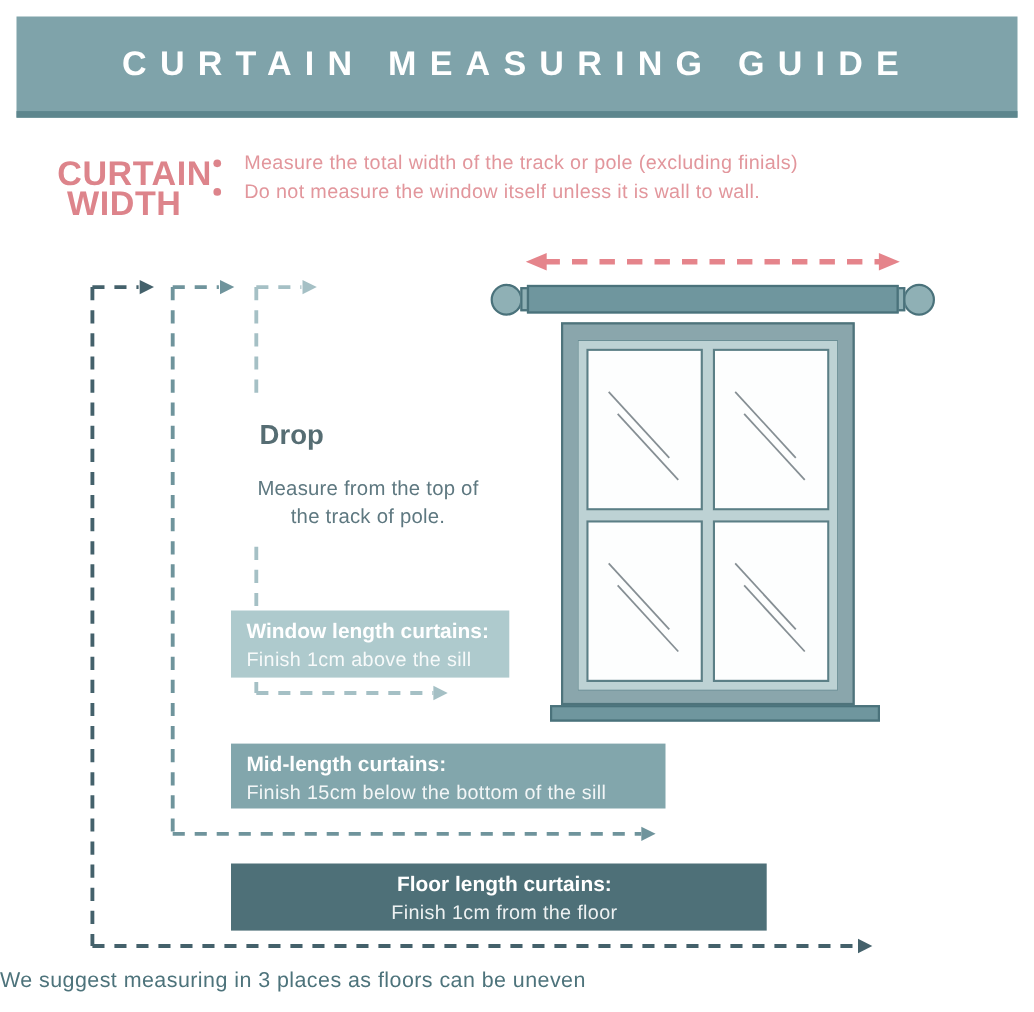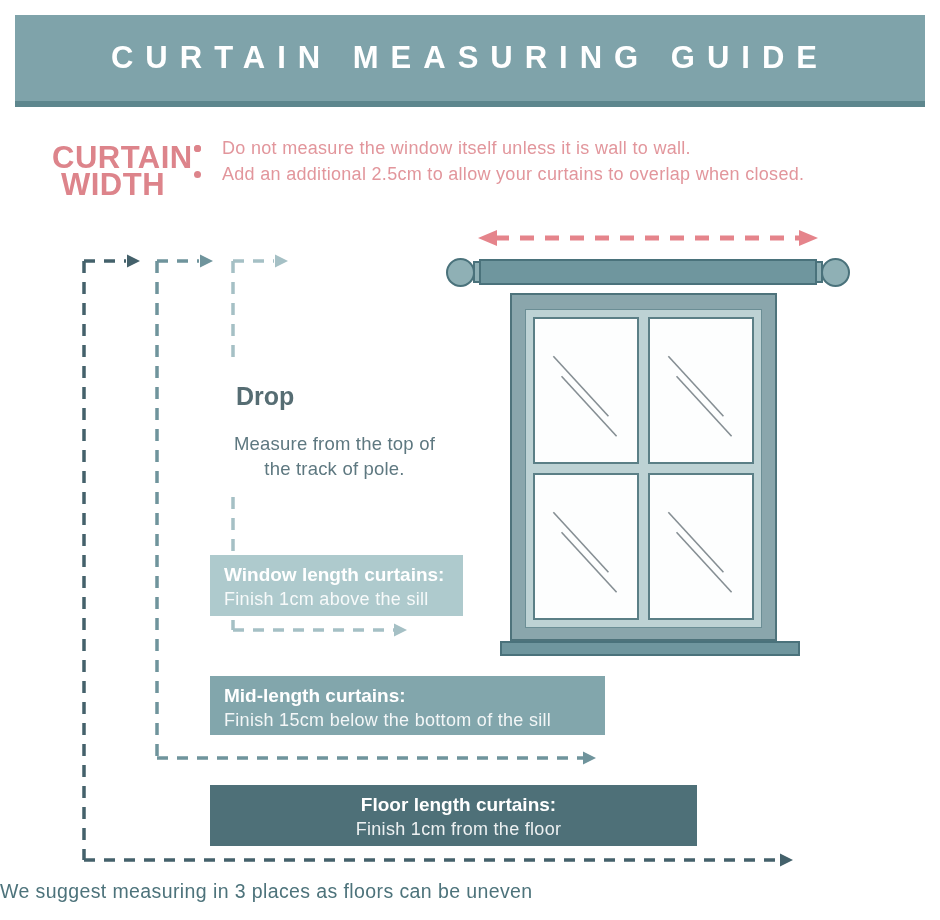--- a/index.html
+++ b/index.html
@@ -107,28 +107,25 @@
 
   <div class="banner">
     <h1>CURTAIN MEASURING GUIDE</h1>
   </div>
 
   <div class="cw-heading">CURTAIN WIDTH</div>
 
   <ul class="cw-bullets">
     <li>
       <span class="dot"></span>
+      <span>Measure the total width of the track or pole (excluding finials)</span>
     </li>
     <li>
       <span class="dot"></span>
       <span>Do not measure the window itself unless it is wall to wall.</span>
-    </li>
-    <li>
-      <span class="dot"></span>
-      <span>Add an additional 2.5cm to allow your curtains to overlap when closed.</span>
     </li>
   </ul>
 
   <svg class="lines" viewBox="0 0 940 920" xmlns="http://www.w3.org/2000/svg">
 
     <g>
       <path d="M495,238 H801" style="stroke:var(--pink-arrow)" stroke-width="5" stroke-dasharray="14 11" fill="none"></path>
       <polygon points="497,230 497,246 478,238" style="fill:var(--pink-arrow)"></polygon>
       <polygon points="799,230 799,246 818,238" style="fill:var(--pink-arrow)"></polygon>
     </g>

